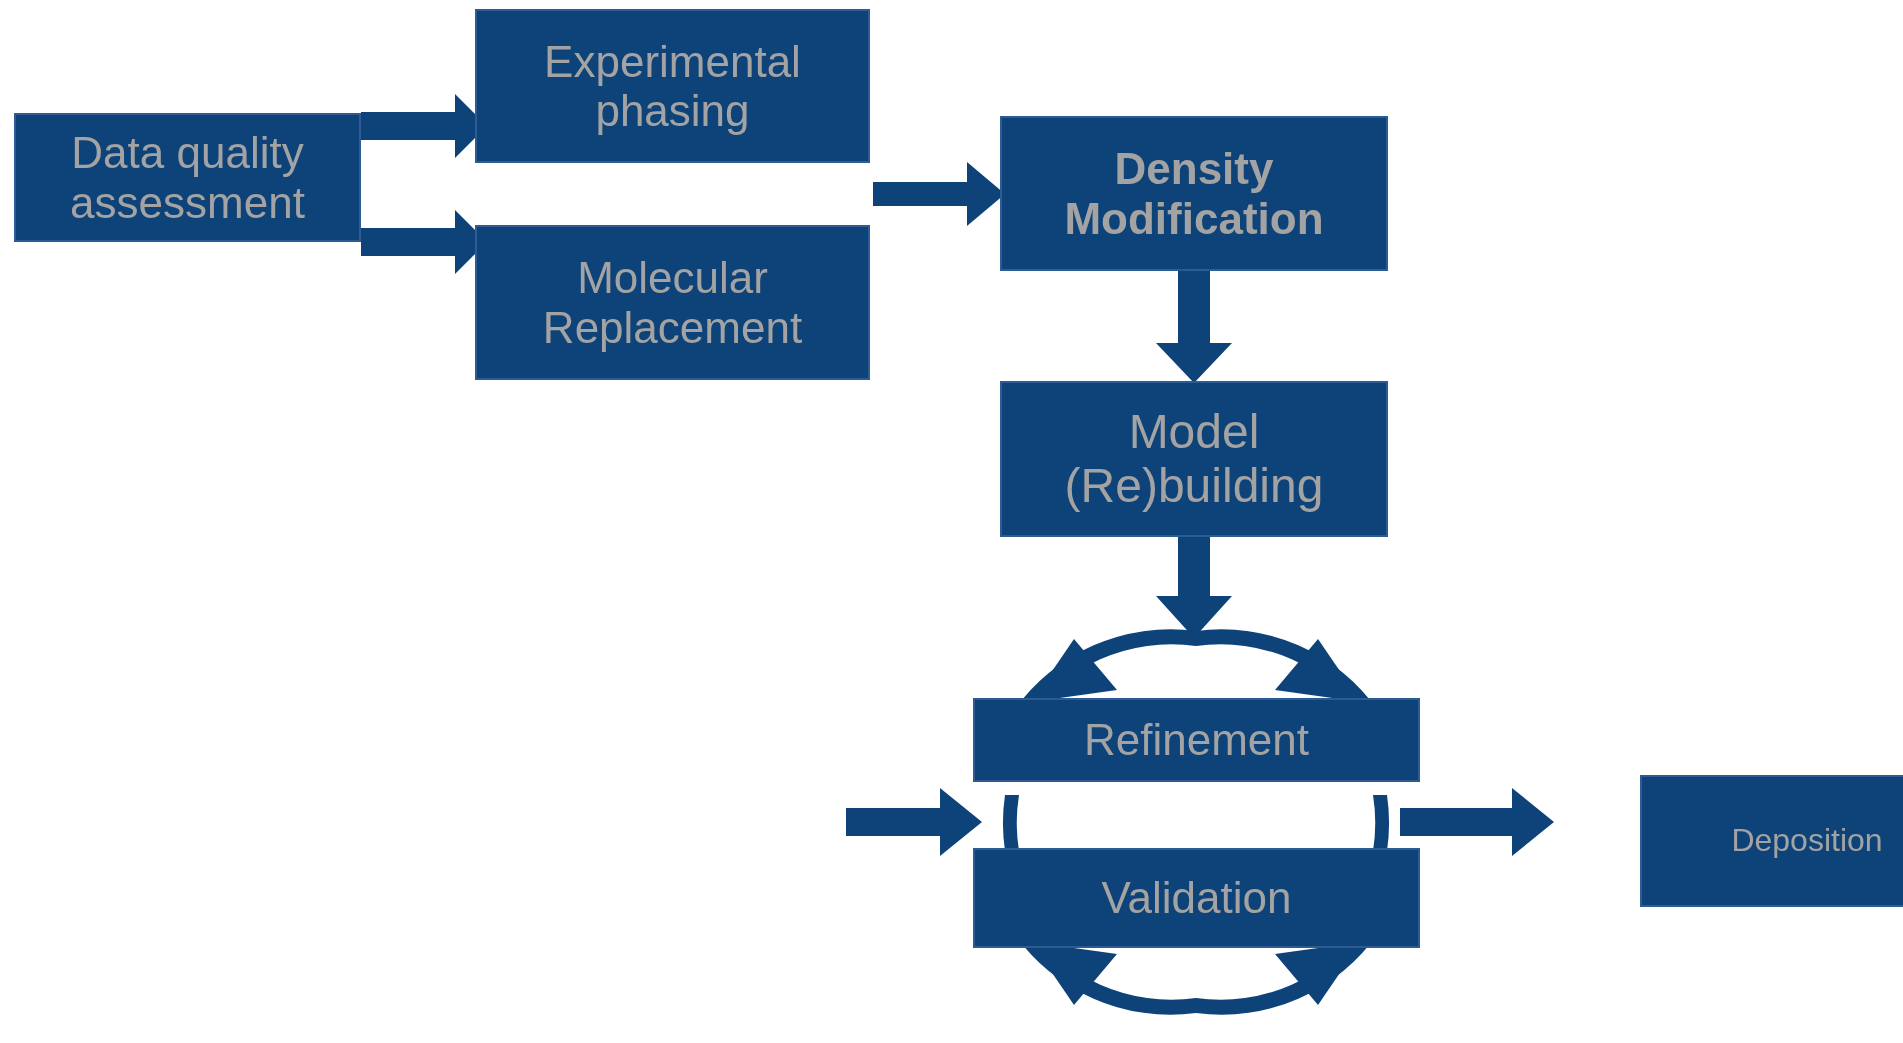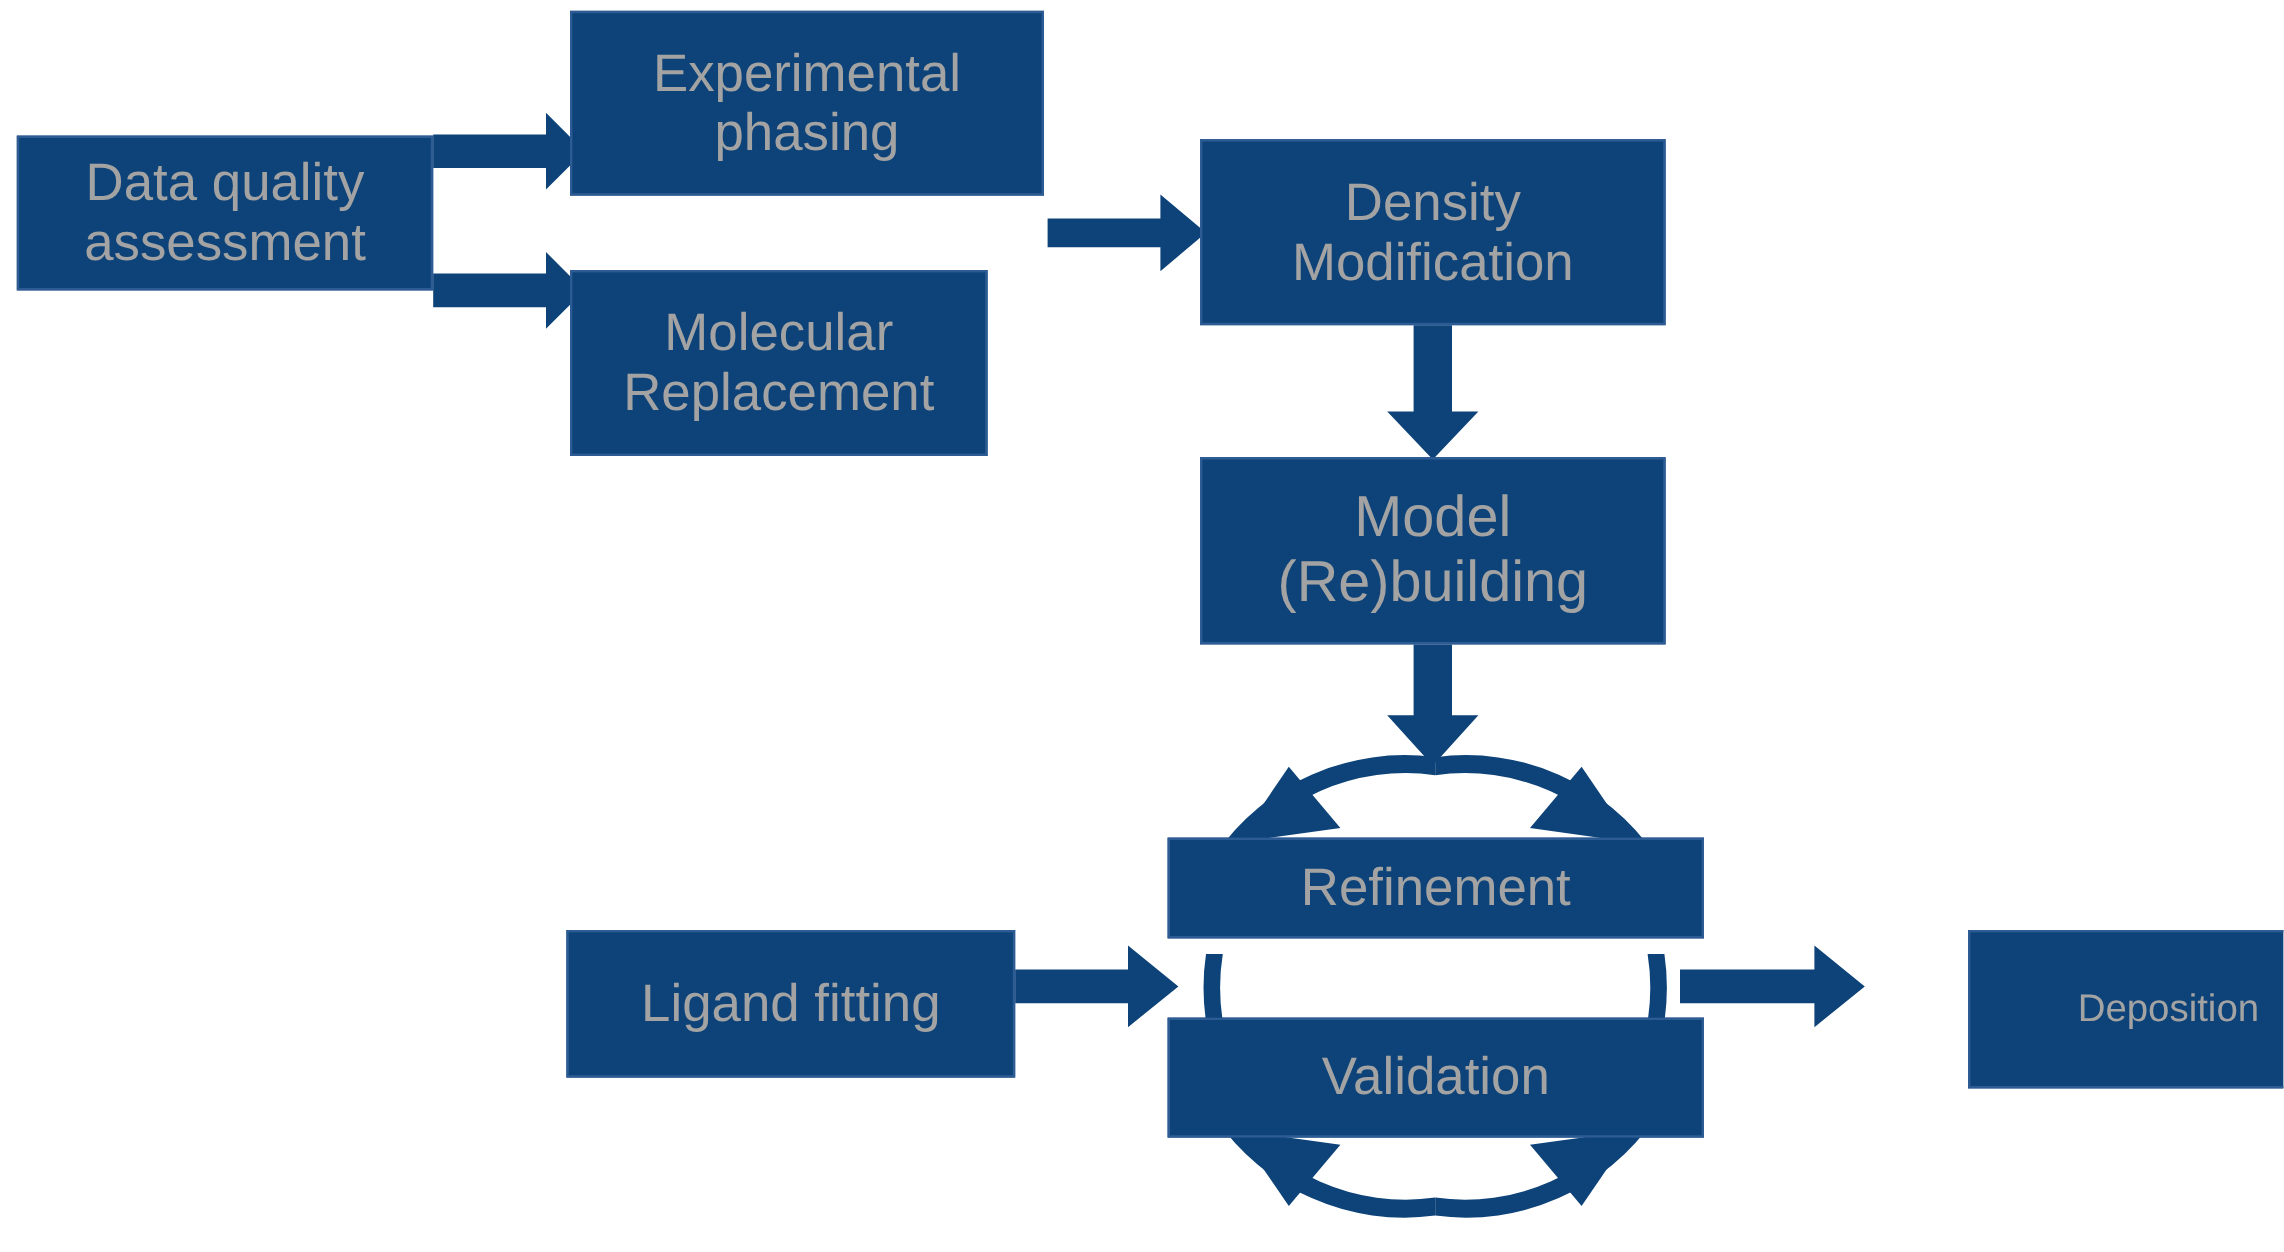--- a/index.html
+++ b/index.html
@@ -116,44 +116,41 @@
   <div class="node" style="left:14px; top:113px; width:347px; height:129px; font-size:44px;">
     <span class="node-label">Data quality
 assessment</span>
   </div>
 
   <div class="node" style="left:475px; top:9px; width:395px; height:154px; font-size:44px;">
     <span class="node-label">Experimental
 phasing</span>
   </div>
 
-  <div class="node" style="left:475px; top:225px; width:348px; height:155px; font-size:44px;">
+  <div class="node" style="left:475px; top:225px; width:395px; height:155px; font-size:44px;">
     <span class="node-label">Molecular
 Replacement</span>
   </div>
 
-  <div class="node" style="left:1000px; top:116px; width:388px; height:155px; font-size:44px;">
+  <div class="node" style="left:1000px; top:116px; width:388px; height:155px; font-size:44px;font-weight:bold;">
     <span class="node-label">Density
 Modification</span>
   </div>
 
   <div class="node" style="left:1000px; top:381px; width:388px; height:156px; font-size:48px;">
     <span class="node-label">Model
 (Re)building</span>
   </div>
 
   <div class="node" style="left:973px; top:698px; width:447px; height:84px; font-size:44px;">
     <span class="node-label">Refinement</span>
   </div>
 
   <div class="node" style="left:973px; top:848px; width:447px; height:100px; font-size:44px;">
     <span class="node-label">Validation</span>
   </div>
 
-  <div class="node" style="left:472px; top:775px; width:374px; height:123px; font-size:44px;">
-    <span class="node-label">Ligand fitting</span>
-  </div>
 
   <div class="node" style="left:1640px; top:775px; width:334px; height:132px; font-size:32px;">
     <span class="node-label">Deposition</span>
   </div>
 
 </div>
 
 </body></html>

